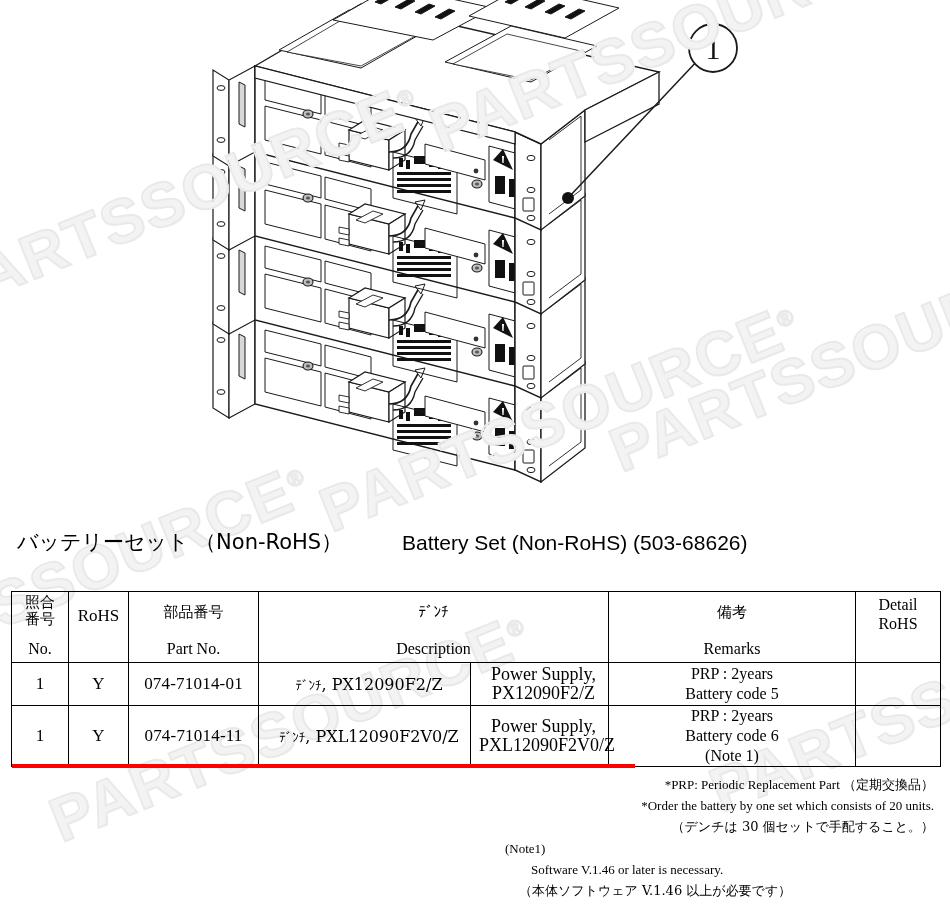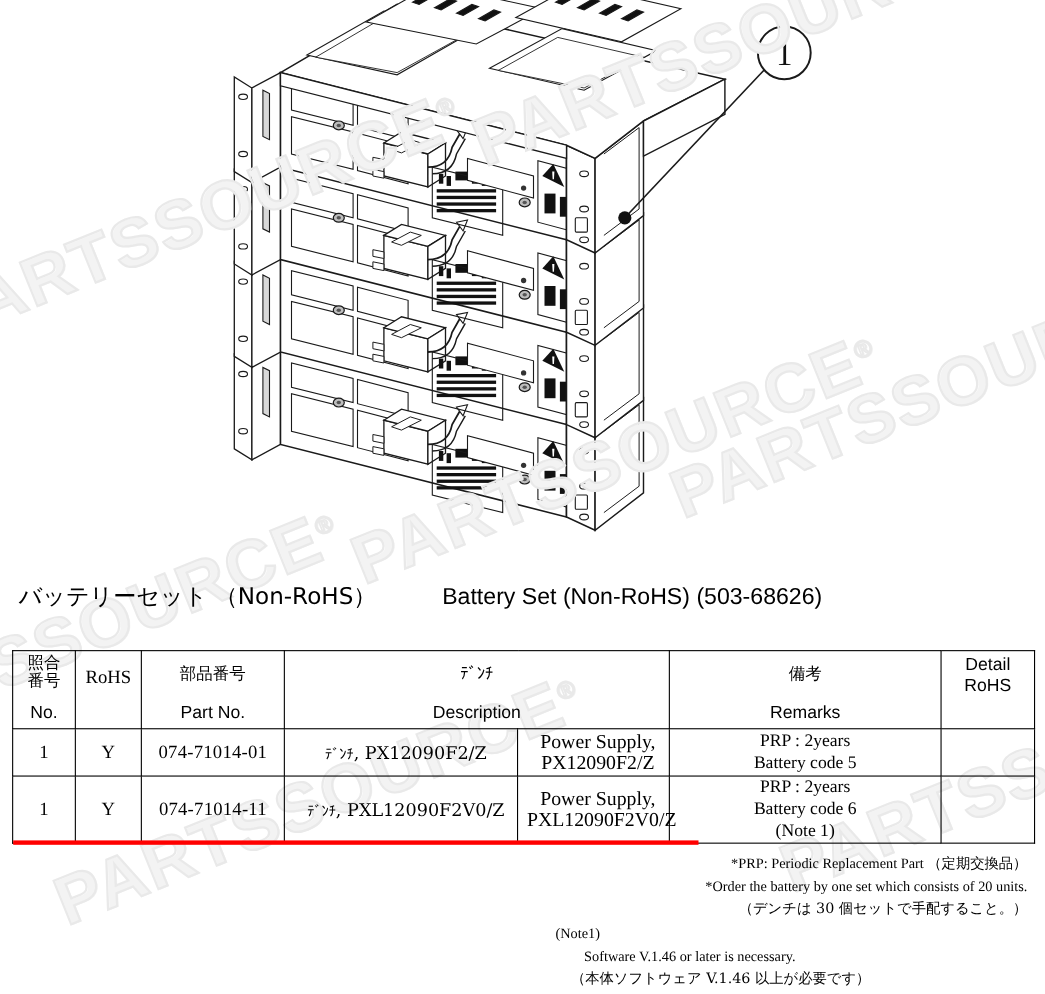--- a/index.html
+++ b/index.html
@@ -131,21 +131,21 @@
     top: 3px;
     font-family: "DejaVu Serif", "Liberation Serif", serif;
     font-size: 15px;
     line-height: 17px;
   }
   .hdr-jp.two-line { top: 2px; }
   .hdr-en {
     position: absolute;
     left: 0; right: 0;
     bottom: 4px;
-    font-family: Liberation Sans, sans-serif;
+    font-family: Liberation Serif, serif;
     font-size: 16px;
     line-height: 18px;
   }
   .hdr-en.two-line-top {
     bottom: auto;
     top: 3px;
     line-height: 19px;
   }
   .hdr-plain {
     font-family: "Liberation Serif", serif;

